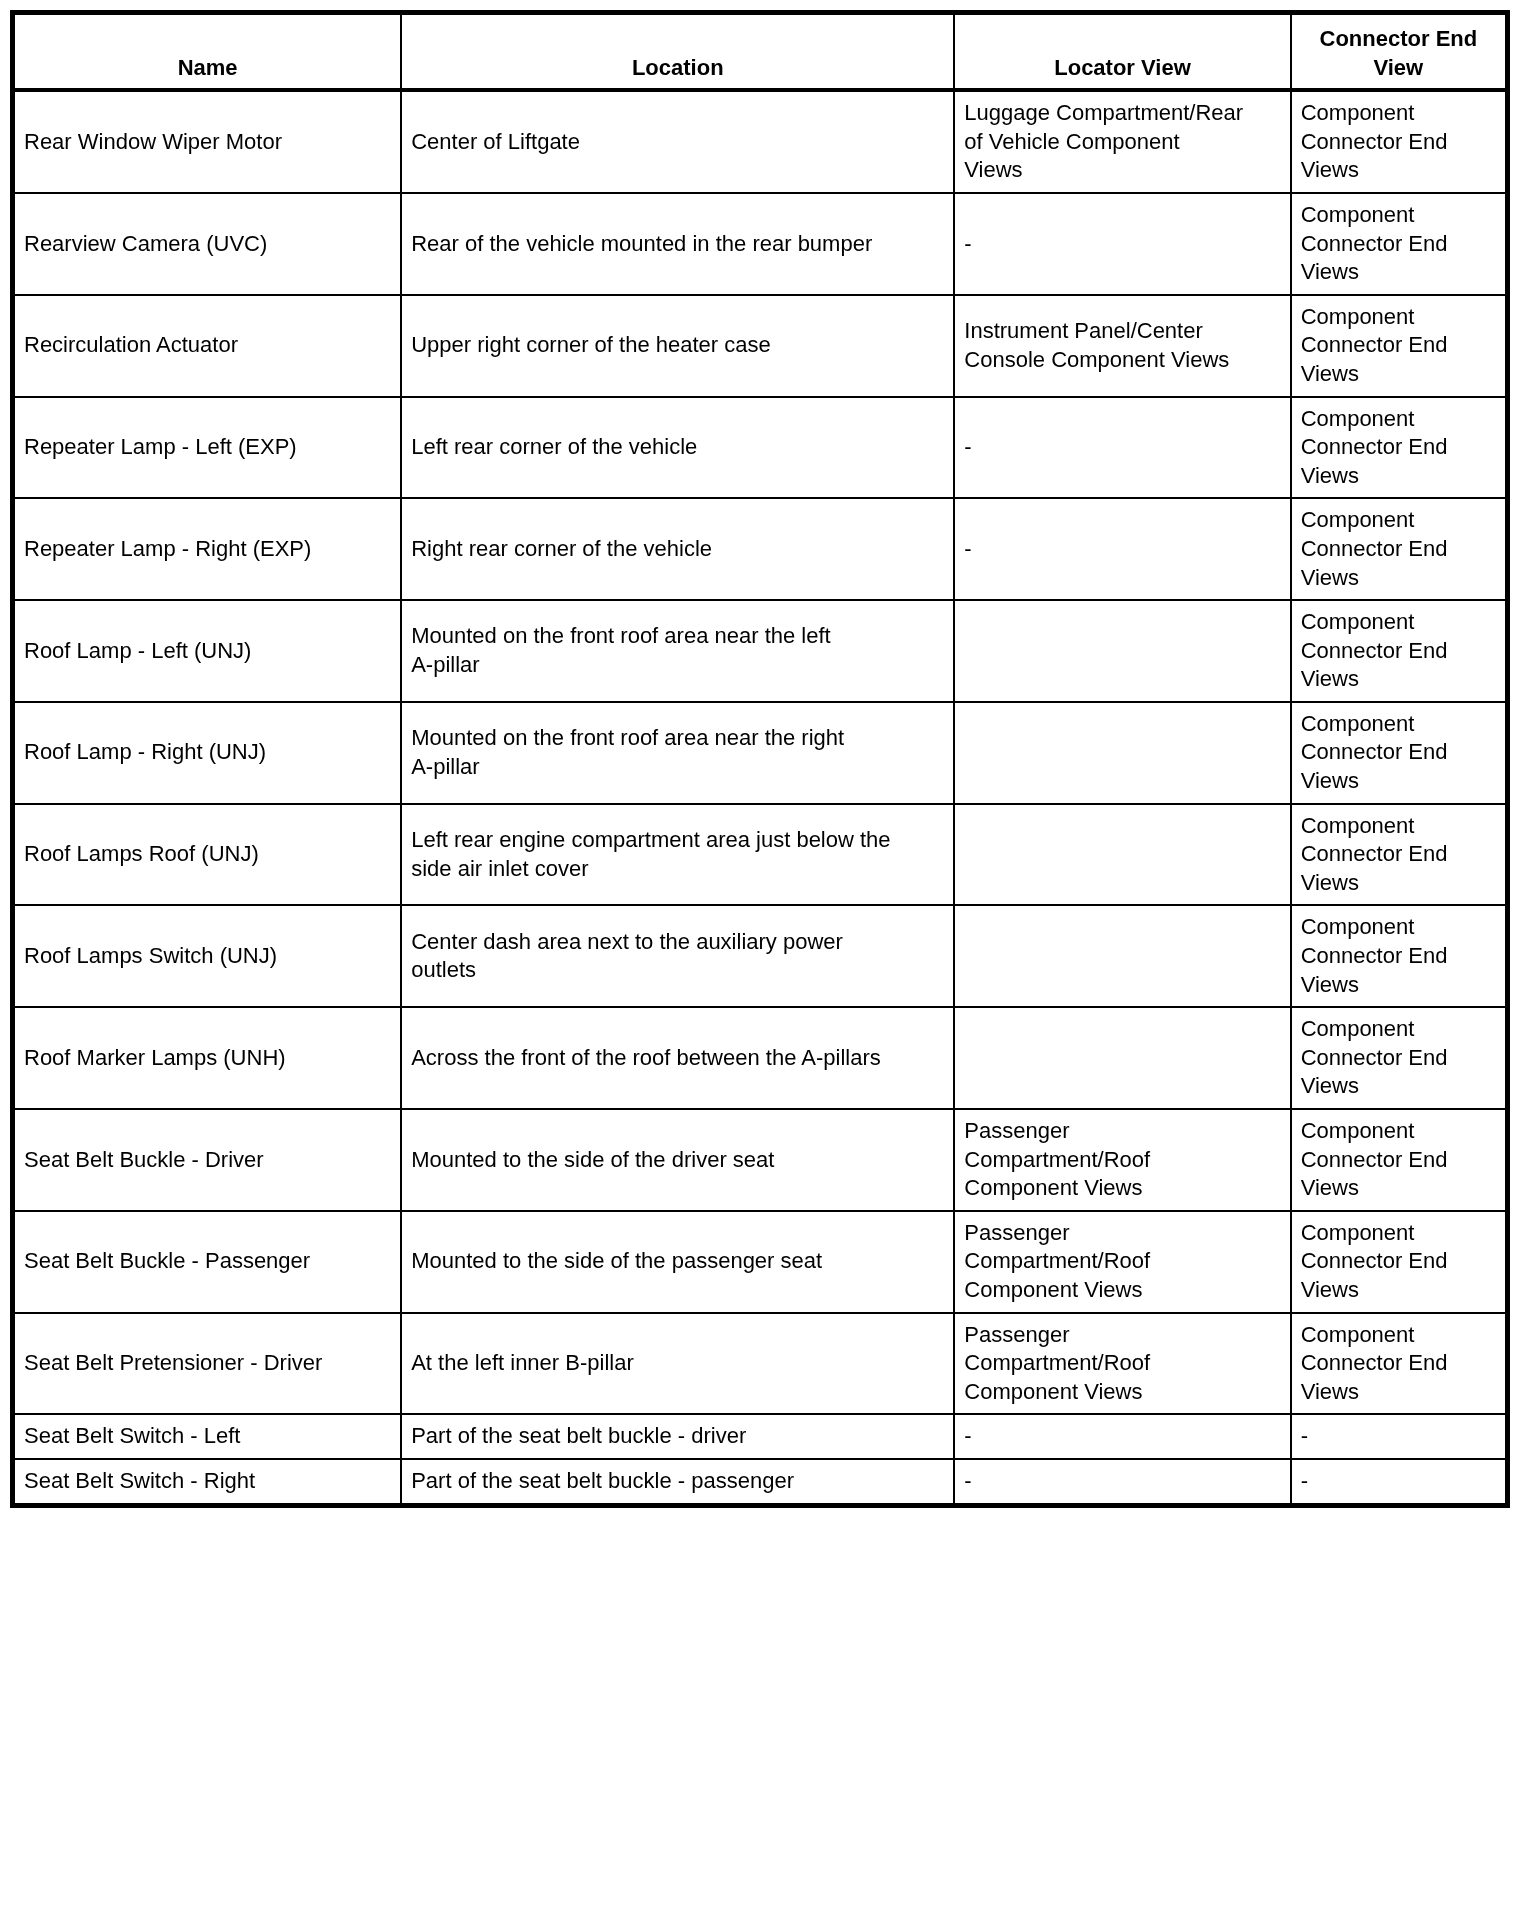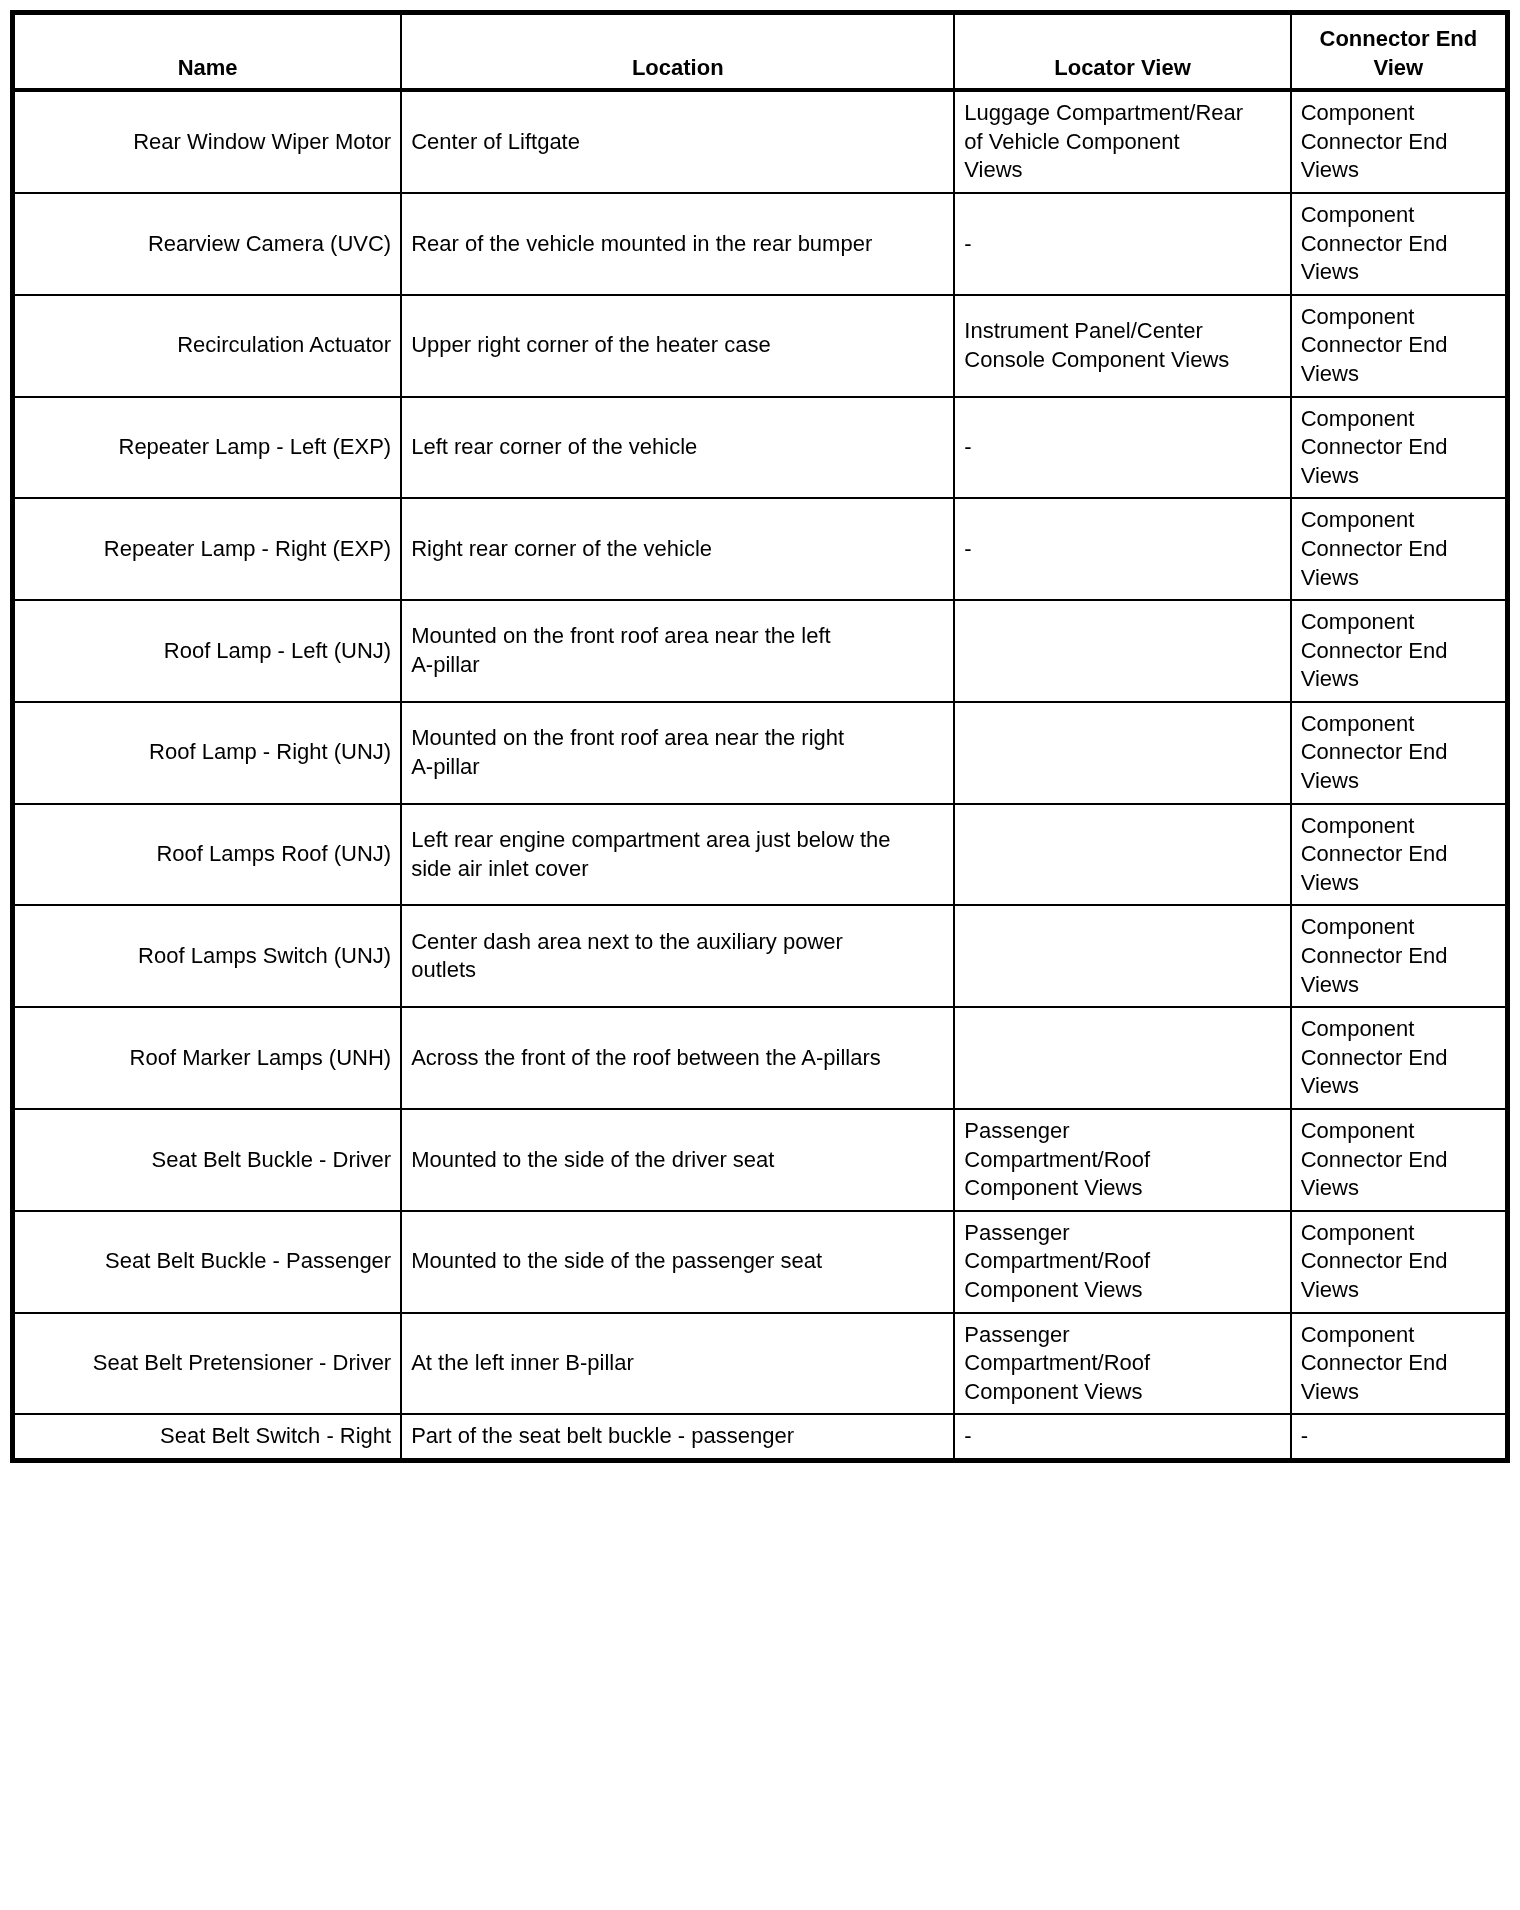--- a/index.html
+++ b/index.html
@@ -29,21 +29,21 @@
     text-align: center;
     vertical-align: bottom;
     padding-top: 10px;
     padding-bottom: 6px;
     border-bottom: 4px solid #000000;
   }
   tbody td {
     vertical-align: middle;
   }
   td.col-name {
-    text-align: right;
+    text-align: left;
   }
   td.col-location,
   td.col-locator_view,
   td.col-connector_end_view {
     text-align: left;
   }
 </style>
 </head>
 <body>
 
@@ -175,19 +175,25 @@
     <td class="col-name">Seat Belt Pretensioner - Driver</td>
     <td class="col-location">At the left inner B-pillar</td>
     <td class="col-locator_view">Passenger
 Compartment/Roof
 Component Views</td>
     <td class="col-connector_end_view">Component
 Connector End
 Views</td>
   </tr>
       <tr>
+    <td class="col-name">Seat Belt Switch - Left</td>
+    <td class="col-location">Part of the seat belt buckle - driver</td>
+    <td class="col-locator_view">-</td>
+    <td class="col-connector_end_view">-</td>
+  </tr>
+      <tr>
     <td class="col-name">Seat Belt Switch - Right</td>
     <td class="col-location">Part of the seat belt buckle - passenger</td>
     <td class="col-locator_view">-</td>
     <td class="col-connector_end_view">-</td>
   </tr>
     </tbody>
 </table>
 
 </body></html>

